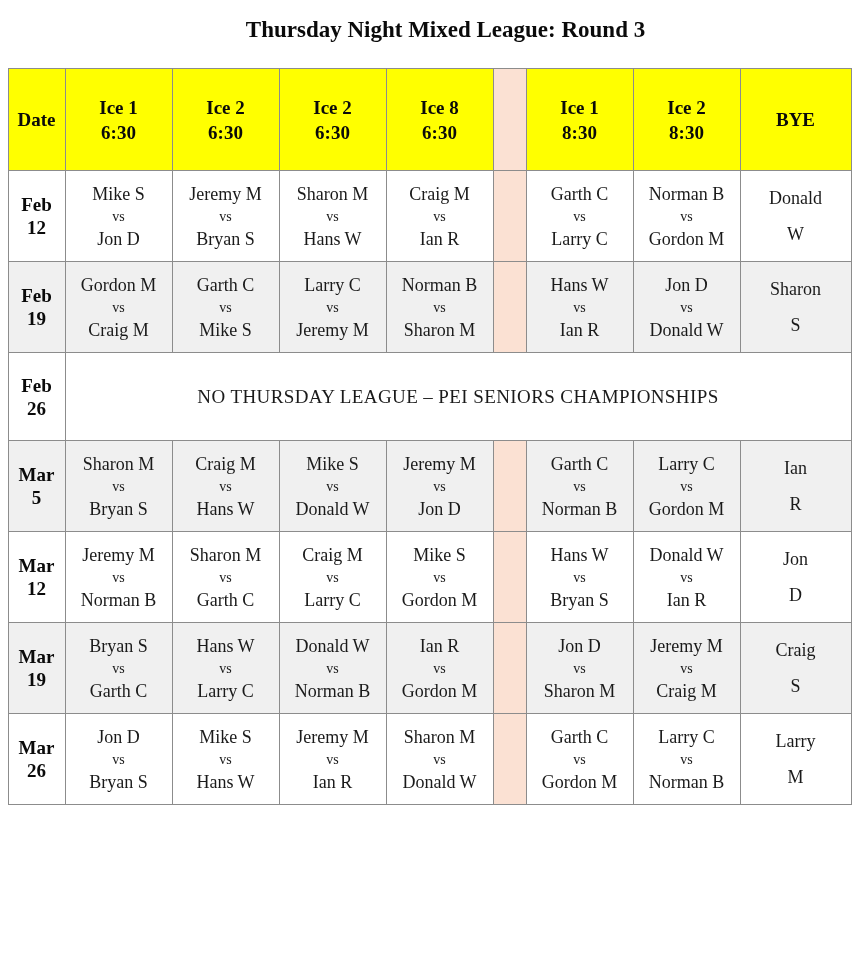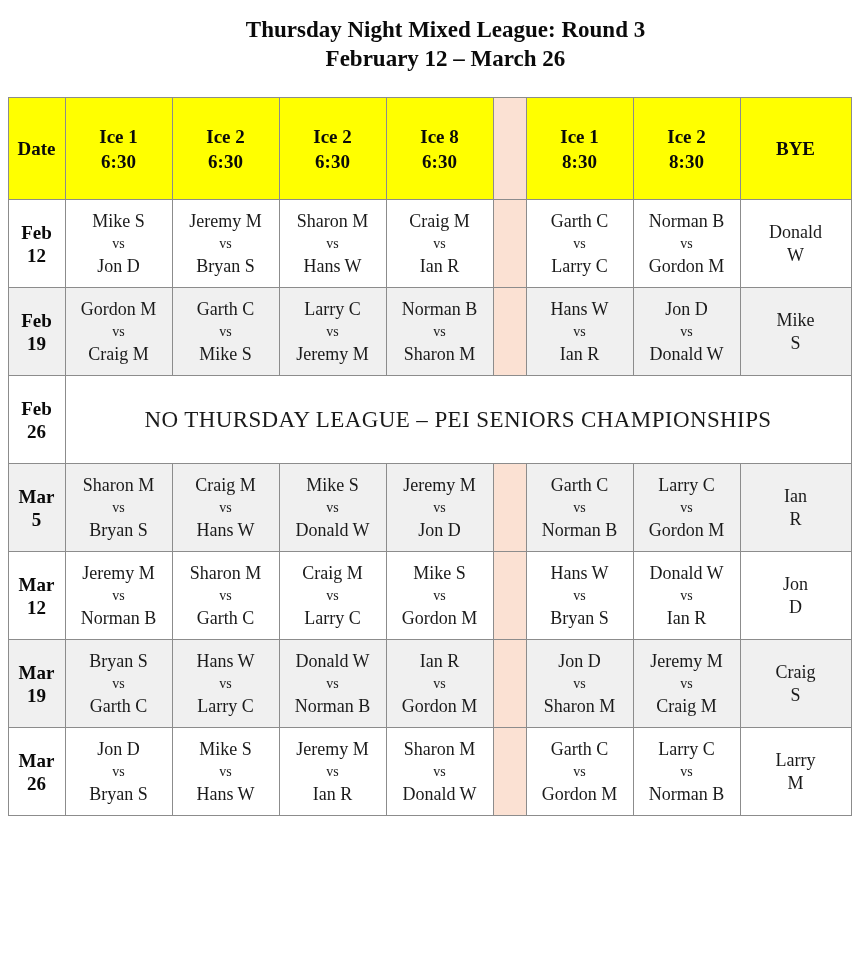--- a/index.html
+++ b/index.html
@@ -42,33 +42,32 @@
   .sched tbody tr { height:88px; }
   .sched tbody tr.alt td { background:var(--row_alt_gray,#f0f0f0); }
   .sched th.spacer, .sched td.spacer, .sched tbody tr.alt td.spacer {
     background:var(--spacer_peach,#fbe1d3);
   }
   td.date { font-weight:700; font-size:19px; color:#0a0a0a; }
   td.date div { line-height:19px; margin:4px 0; }
   td.game div, td.bye div { color:var(--text,#1a1a1a); }
   td.game .p { font-size:18px; line-height:18px; margin:5px 0; }
   td.game .vs { font-size:14px; line-height:17px; margin:5px 0;text-align:center; }
-  td.bye div { font-size:18px; line-height:18px; margin:5px 0; }
+  td.bye div { font-size:18px; line-height:18px; margin:18px 0; }
   td.notice {
-    font-size:23px;
+    font-size:19px;
     letter-spacing:0.4px;
     color:var(--text,#1a1a1a);
   }
 </style>
 </head>
 <body>
 
 <div class="title-wrap">
   <div class="title-line">Thursday Night Mixed League: Round 3</div>
-  <div class="title-line">February 12 – March 26</div>
 </div>
 
 <table class="sched">
   <colgroup>
     <col style="width:57px">
       <col style="width:107px">
       <col style="width:107px">
       <col style="width:107px">
       <col style="width:107px">
     <col style="width:33px">
@@ -181,21 +180,21 @@
         <div class="p">Hans W</div>
         <div class="vs">vs</div>
         <div class="p">Ian R</div>
       </td>
       <td class="game">
         <div class="p">Jon D</div>
         <div class="vs">vs</div>
         <div class="p">Donald W</div>
       </td>
       <td class="bye">
-        <div>Mike</div>
+        <div>Sharon</div>
         <div>S</div>
       </td>
     </tr>
 
     <tr>
       <td class="date">
         <div>Feb</div>
         <div>26</div>
       </td>
       <td class="notice" colspan="8">NO THURSDAY LEAGUE – PEI SENIORS CHAMPIONSHIPS</td>

